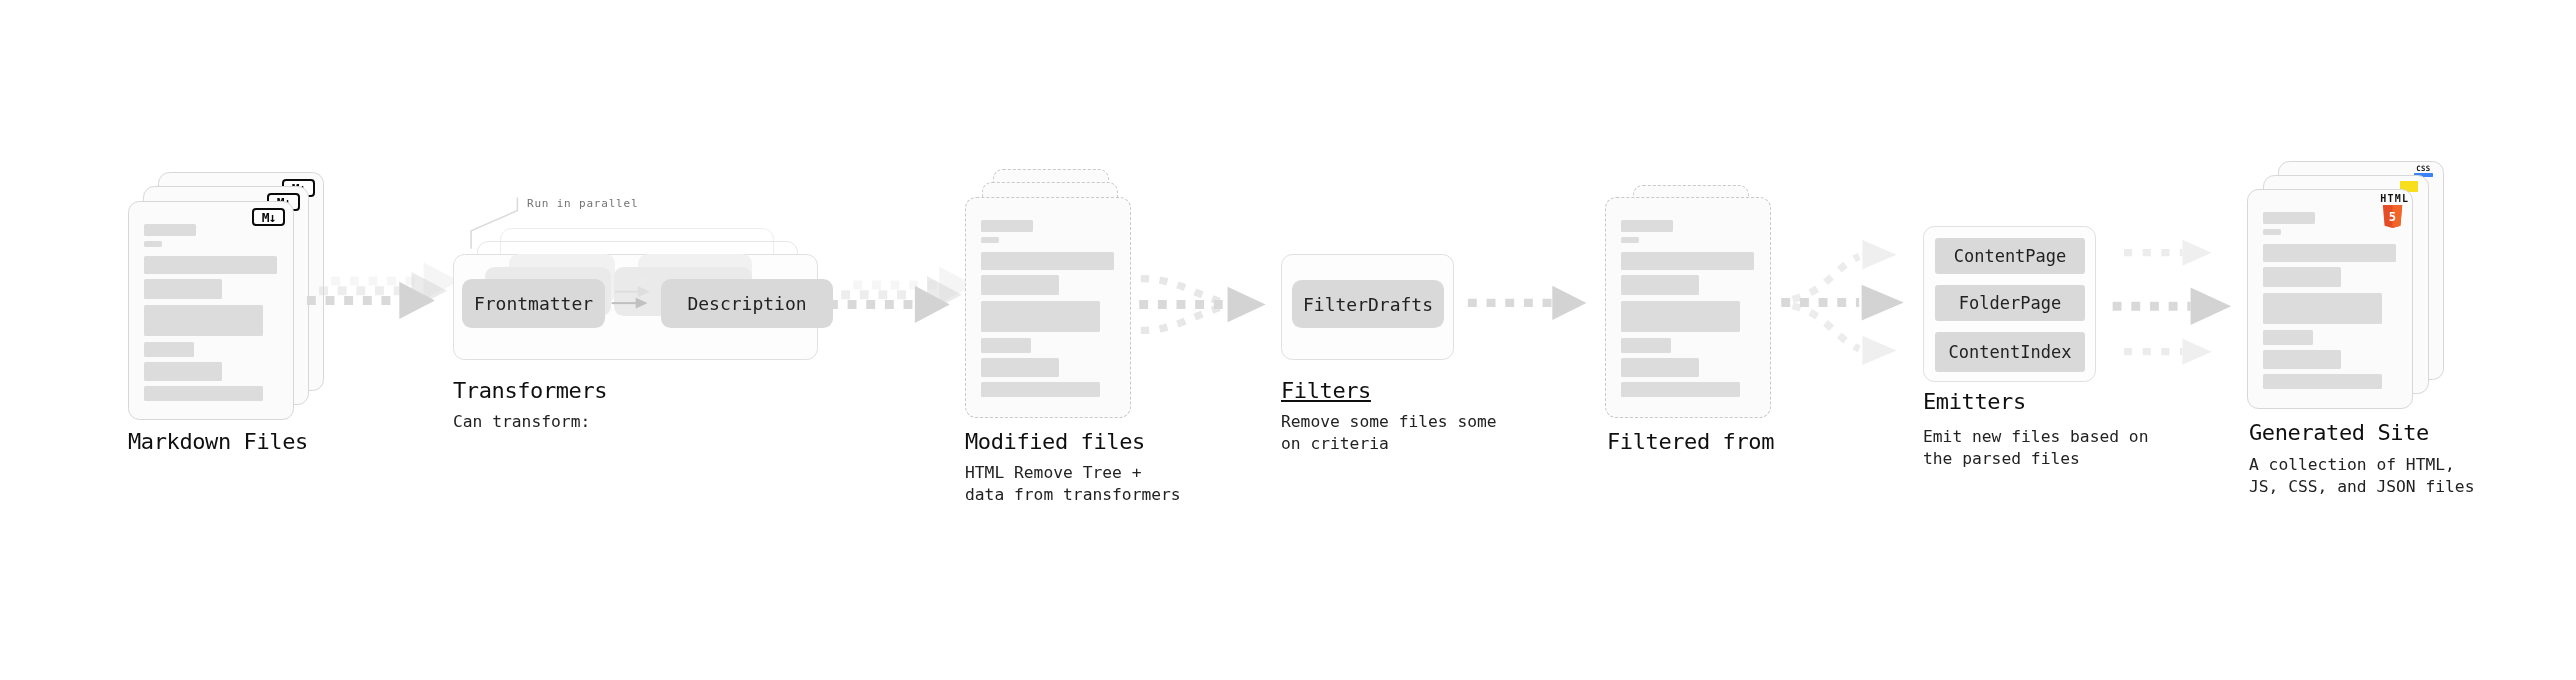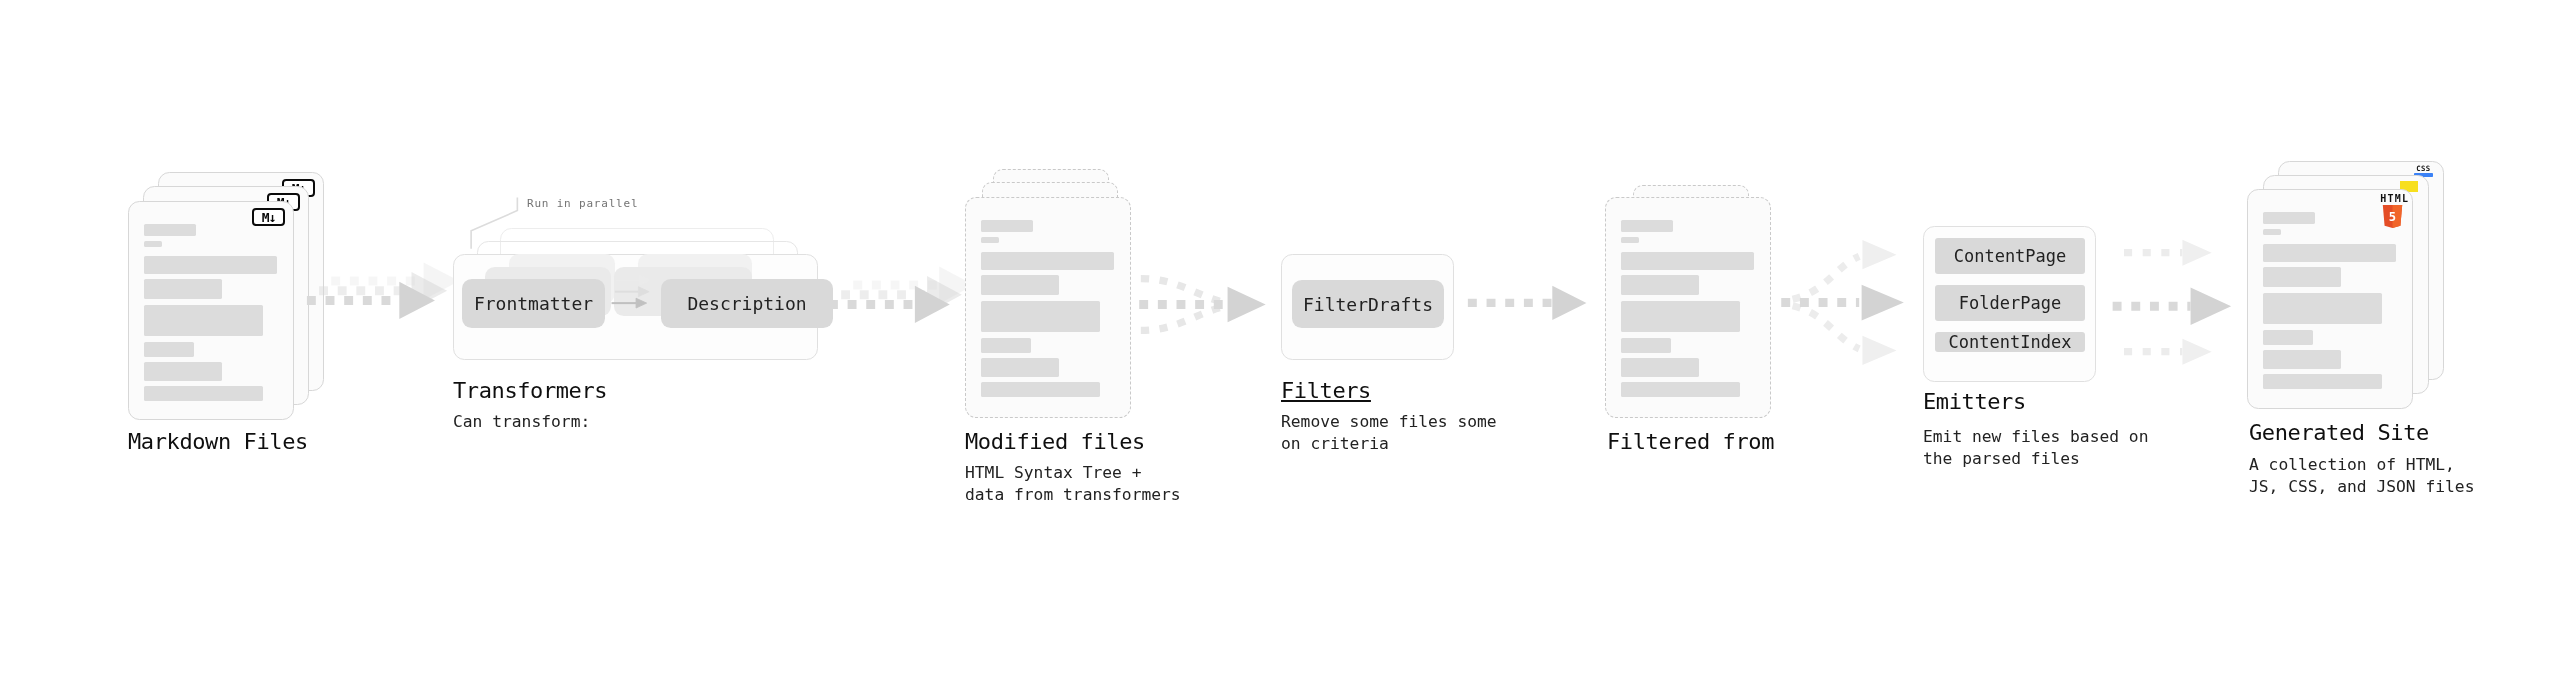--- a/index.html
+++ b/index.html
@@ -148,21 +148,21 @@
         <div class="sk" style="width:133px;height:18px;margin-bottom:5.7px"></div>
         <div class="sk" style="width:78px;height:19.5px;margin-bottom:6.5px"></div>
         <div class="sk" style="width:119px;height:31px;margin-bottom:5.7px"></div>
         <div class="sk" style="width:50px;height:14.6px;margin-bottom:4.9px"></div>
         <div class="sk" style="width:78px;height:19.5px;margin-bottom:4.9px"></div>
         <div class="sk" style="width:119px;height:15.4px;"></div>
       </div>
     </div>
     <div class="stage-title" style="left:965px;top:429px;">Modified files</div>
     <div class="stage-desc" style="left:965px;top:462px;">
-      <div>HTML Syntax Tree +</div>
+      <div>HTML Remove Tree +</div>
       <div>data from transformers</div>
     </div>
   </div>
 
   <svg style="left:1134px;top:268px;" width="145" height="77" viewBox="0 0 178 95">
     <path d="M8,13 C55,13 78,36 114,43" fill="none" stroke="#e7e7e7" stroke-width="9" stroke-dasharray="10 13"></path>
     <path d="M8,77 C55,77 78,54 114,47" fill="none" stroke="#e7e7e7" stroke-width="9" stroke-dasharray="10 13"></path>
     <line x1="6" y1="45" x2="115" y2="45" stroke="#d9d9d9" stroke-width="11" stroke-dasharray="11 12"></line>
     <polygon points="115,23 162,45 115,67" fill="#d3d3d3"></polygon>
   </svg>
@@ -205,21 +205,21 @@
     <path d="M18,86 C60,96 70,126 100,139" fill="none" stroke="#ececec" stroke-width="9" stroke-dasharray="10 13"></path>
     <polygon points="104,123 146,141 104,159" fill="#efefef"></polygon>
     <line x1="4" y1="82" x2="100" y2="82" stroke="#d9d9d9" stroke-width="11" stroke-dasharray="11 12"></line>
     <polygon points="103,60 155,82 103,104" fill="#d3d3d3"></polygon>
   </svg>
 
   <div>
     <div class="panel" style="left:1923px;top:226px;width:173px;height:156px;"></div>
     <div class="pill pill--sm" style="left:1935px;top:238px;width:150px;height:36px;">ContentPage</div>
     <div class="pill pill--sm" style="left:1935px;top:285px;width:150px;height:36px;">FolderPage</div>
-    <div class="pill pill--sm" style="left:1935px;top:332px;width:150px;height:20px;">ContentIndex</div>
+    <div class="pill pill--sm" style="left:1935px;top:332px;width:150px;height:40px;">ContentIndex</div>
     <div class="stage-title" style="left:1923px;top:389px;">Emitters</div>
     <div class="stage-desc" style="left:1923px;top:426px;">
       <div>Emit new files based on</div>
       <div>the parsed files</div>
     </div>
   </div>
 
   <svg style="left:2111px;top:234px;" width="138" height="138" viewBox="0 0 170 170">
     <line x1="16" y1="23" x2="88" y2="23" stroke="#ececec" stroke-width="9" stroke-dasharray="10 13"></line>
     <polygon points="88,7 124,23 88,39" fill="#efefef"></polygon>

